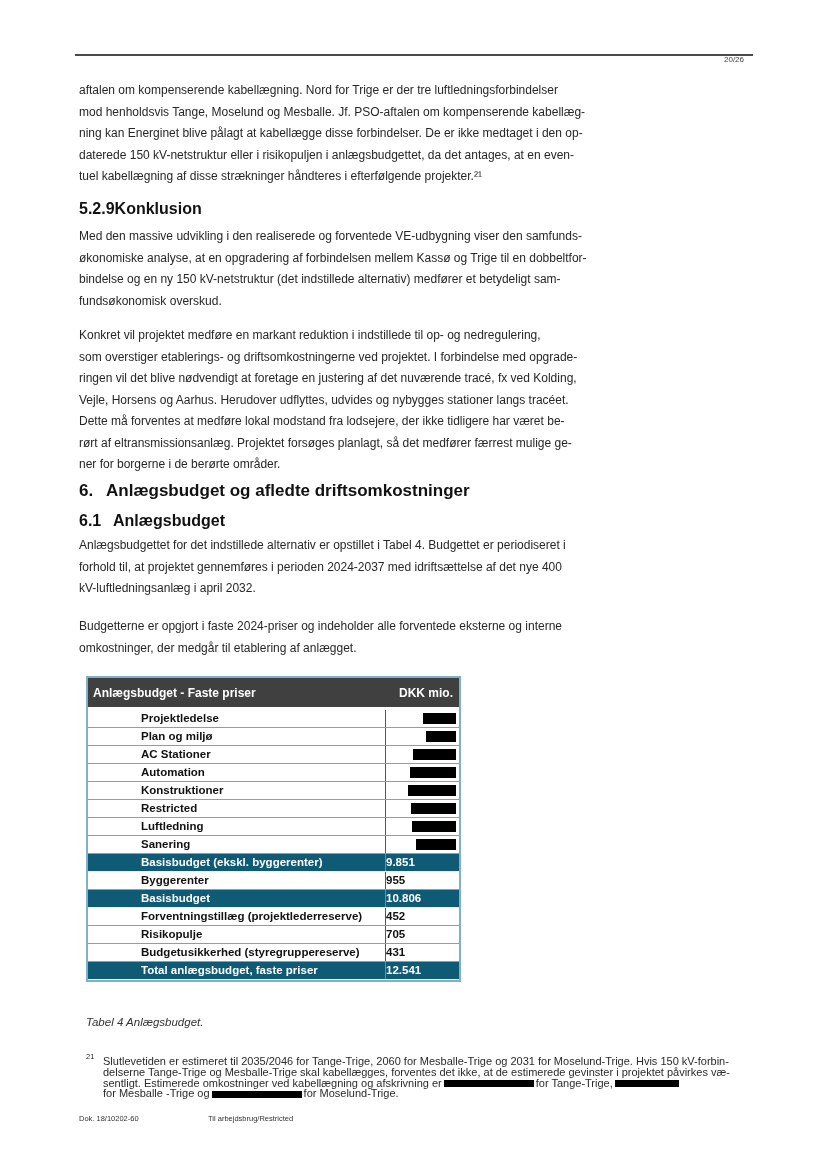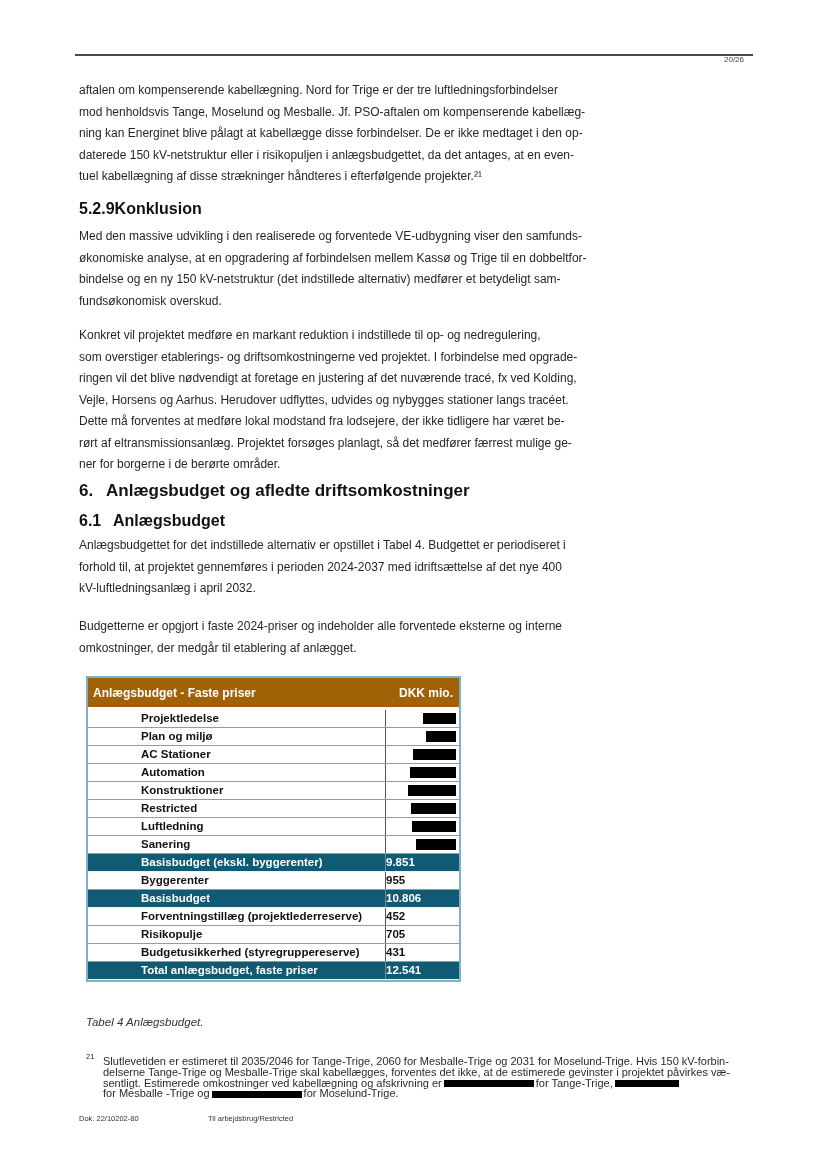--- a/index.html
+++ b/index.html
@@ -18,21 +18,21 @@
   .h-sub { position: absolute; left: 79px; font-size: 16px; font-weight: bold; color: #111; white-space: nowrap; }
   .h-main { position: absolute; left: 79px; font-size: 17px; font-weight: bold; color: #111; white-space: nowrap; }
   .hnum { display: inline-block; }
   .w34 { min-width: 34px; }
   .w27 { min-width: 27px; }
 
   
   .budget-table { position: absolute; left: 86px; top: 676px; width: 375px; border: 2px solid #7fb0c8; background: #fff; }
   .thead {
     display: flex; justify-content: space-between; align-items: center;
-    background: #a16207; color: #fff; font-weight: bold; font-size: 12px;
+    background: #404040; color: #fff; font-weight: bold; font-size: 12px;
     height: 32px; padding: 0 6px 0 5px; border-bottom: 3px solid #ffffff;
   }
   .trow { display: flex; height: 18px; font-size: 11.5px; font-weight: bold; padding-left: 48px; }
   .trow.light { background: #fff; color: #111; border-bottom: 1px solid #9a9a9a; }
   .trow.dark  { background: #0f5a75; color: #fff; border-bottom: 1px solid #e8f1f5; }
   .tlabel { flex: 1; padding: 2px 0 0 5px; white-space: nowrap; overflow: hidden; }
   .tval { width: 74px; position: relative; border-left: 1px solid #555; }
   .trow.dark .tval { border-left-color: #5f93aa; }
   .tval.num { text-align: left; padding: 2px 4px 0 0; }
   .redbar { position: absolute; right: 3px; top: 3px; height: 11px; background: #000; display: block; }
@@ -191,16 +191,16 @@
   <div class="caption">Tabel 4 Anlægsbudget.</div>
 
   <div class="fn-num">21</div>
   <div class="fn-text">
       <div class="fnline"><span>Slutlevetiden er estimeret til 2035/2046 for Tange-Trige, 2060 for Mesballe-Trige og 2031 for Moselund-Trige. Hvis 150 kV-forbin-</span></div>
       <div class="fnline"><span>delserne Tange-Trige og Mesballe-Trige skal kabellægges, forventes det ikke, at de estimerede gevinster i projektet påvirkes væ-</span></div>
       <div class="fnline"><span>sentligt. Estimerede omkostninger ved kabellægning og afskrivning er</span><span class="fnbar" style="width: 90px;"></span><span>for Tange-Trige,</span><span class="fnbar" style="width: 64px;"></span></div>
       <div class="fnline"><span>for Mesballe -Trige og</span><span class="fnbar" style="width: 90px;"></span><span>for Moselund-Trige.</span></div>
     </div>
 
-  <div class="footer-doc">Dok. 22/10202-80</div>
+  <div class="footer-doc">Dok. 18/10202-60</div>
   <div class="footer-class">Til arbejdsbrug/Restricted</div>
 
 </div>
 
 </body></html>

